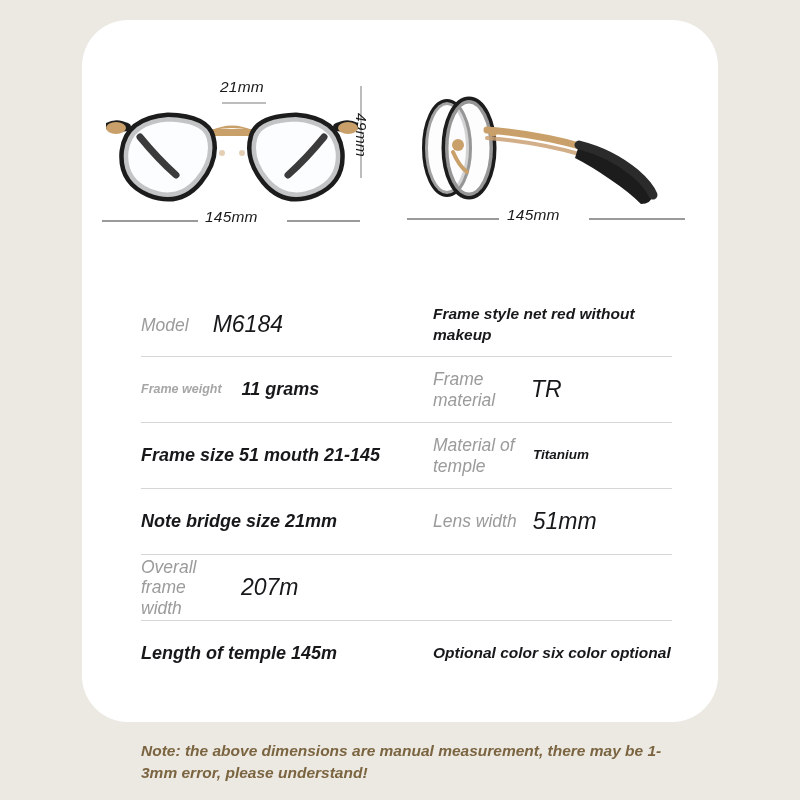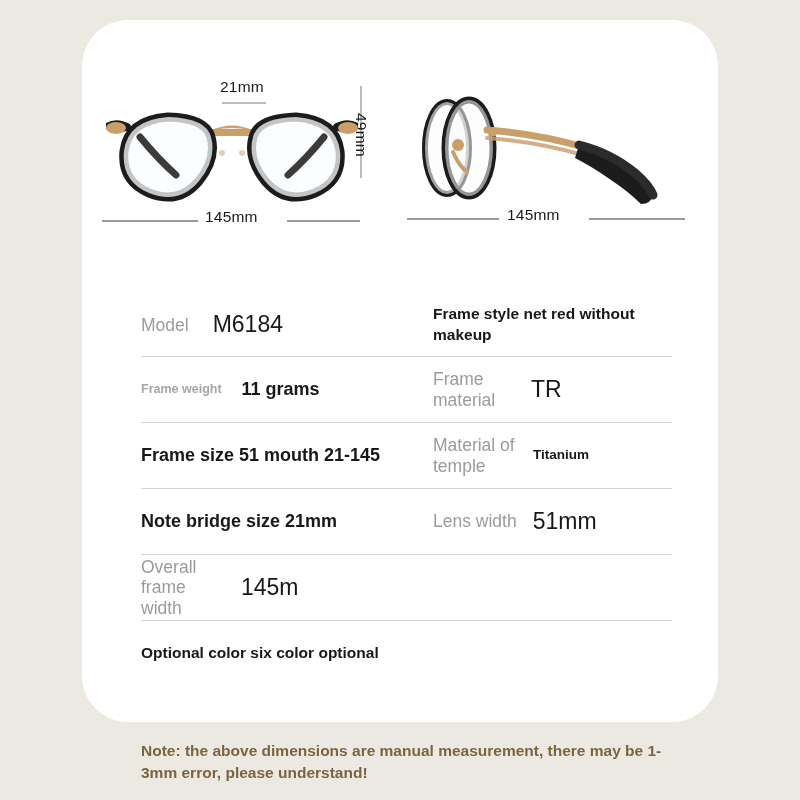--- a/index.html
+++ b/index.html
@@ -11,20 +11,21 @@
     height: 800px;
     background: #ece9e3;
     font-family: "Liberation Sans", sans-serif;
     overflow: hidden;
   }
 
   .page {
     position: relative;
     width: 672px;
     height: 800px;
+    font-style: italic;
   }
 
   
   .card {
     position: absolute;
     left: 82px;
     top: 20px;
     width: 636px;
     height: 702px;
     background: #ffffff;
@@ -351,25 +352,28 @@
         </div>
         <div class="cell cell-right">
           <span class="lbl-gray-lg">Lens width</span>
           <span class="val-black-xl gap-16">51mm</span>
         </div>
       </div>
 
       <div class="spec-row">
         <div class="cell cell-right">
           <span class="lbl-gray-lg" style="width:88px;display:inline-block;">Overall frame width</span>
-          <span class="val-black-xl gap-12">145m</span>
-        </div>
-      </div>
-
-      <div class="spec-row">
+          <span class="val-black-xl gap-12">207m</span>
+        </div>
+      </div>
+
+      <div class="spec-row">
+        <div class="cell cell-left">
+          <span class="val-bold">Length of temple 145m</span>
+        </div>
         <div class="cell cell-right">
           <span class="txt-bold-dark">Optional color six color optional</span>
         </div>
       </div>
 
     </div>
   </div>
 
   <div class="note">Note: the above dimensions are manual measurement, there may be 1-3mm error, please understand!</div>
 

